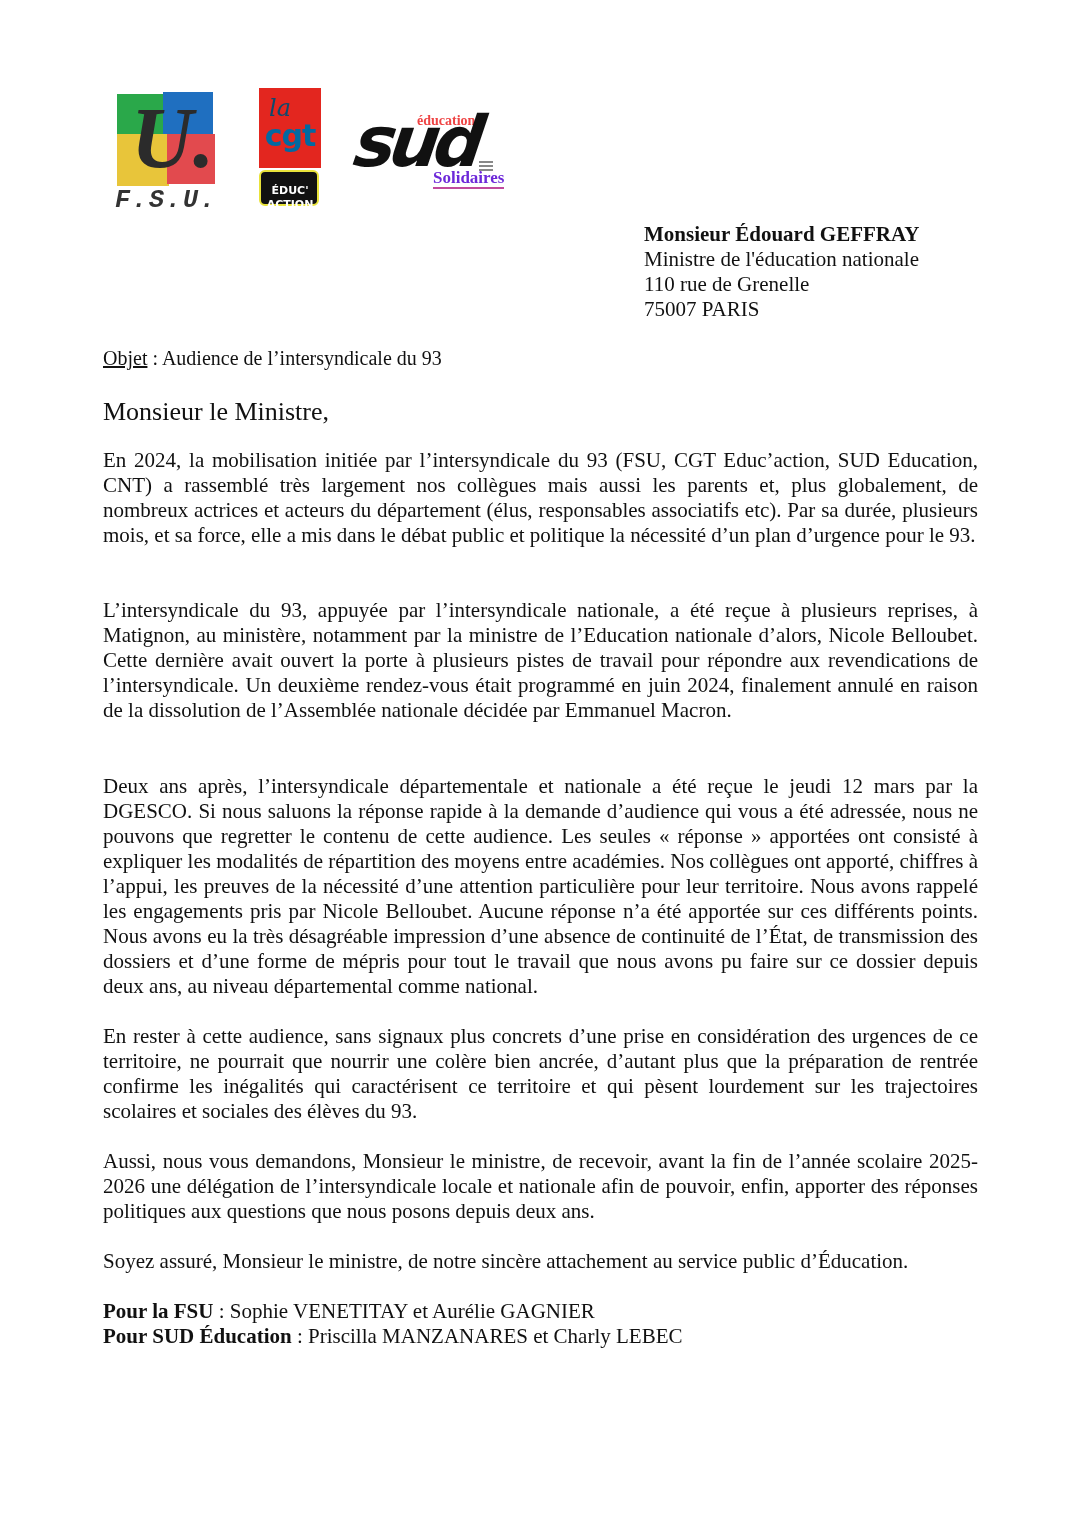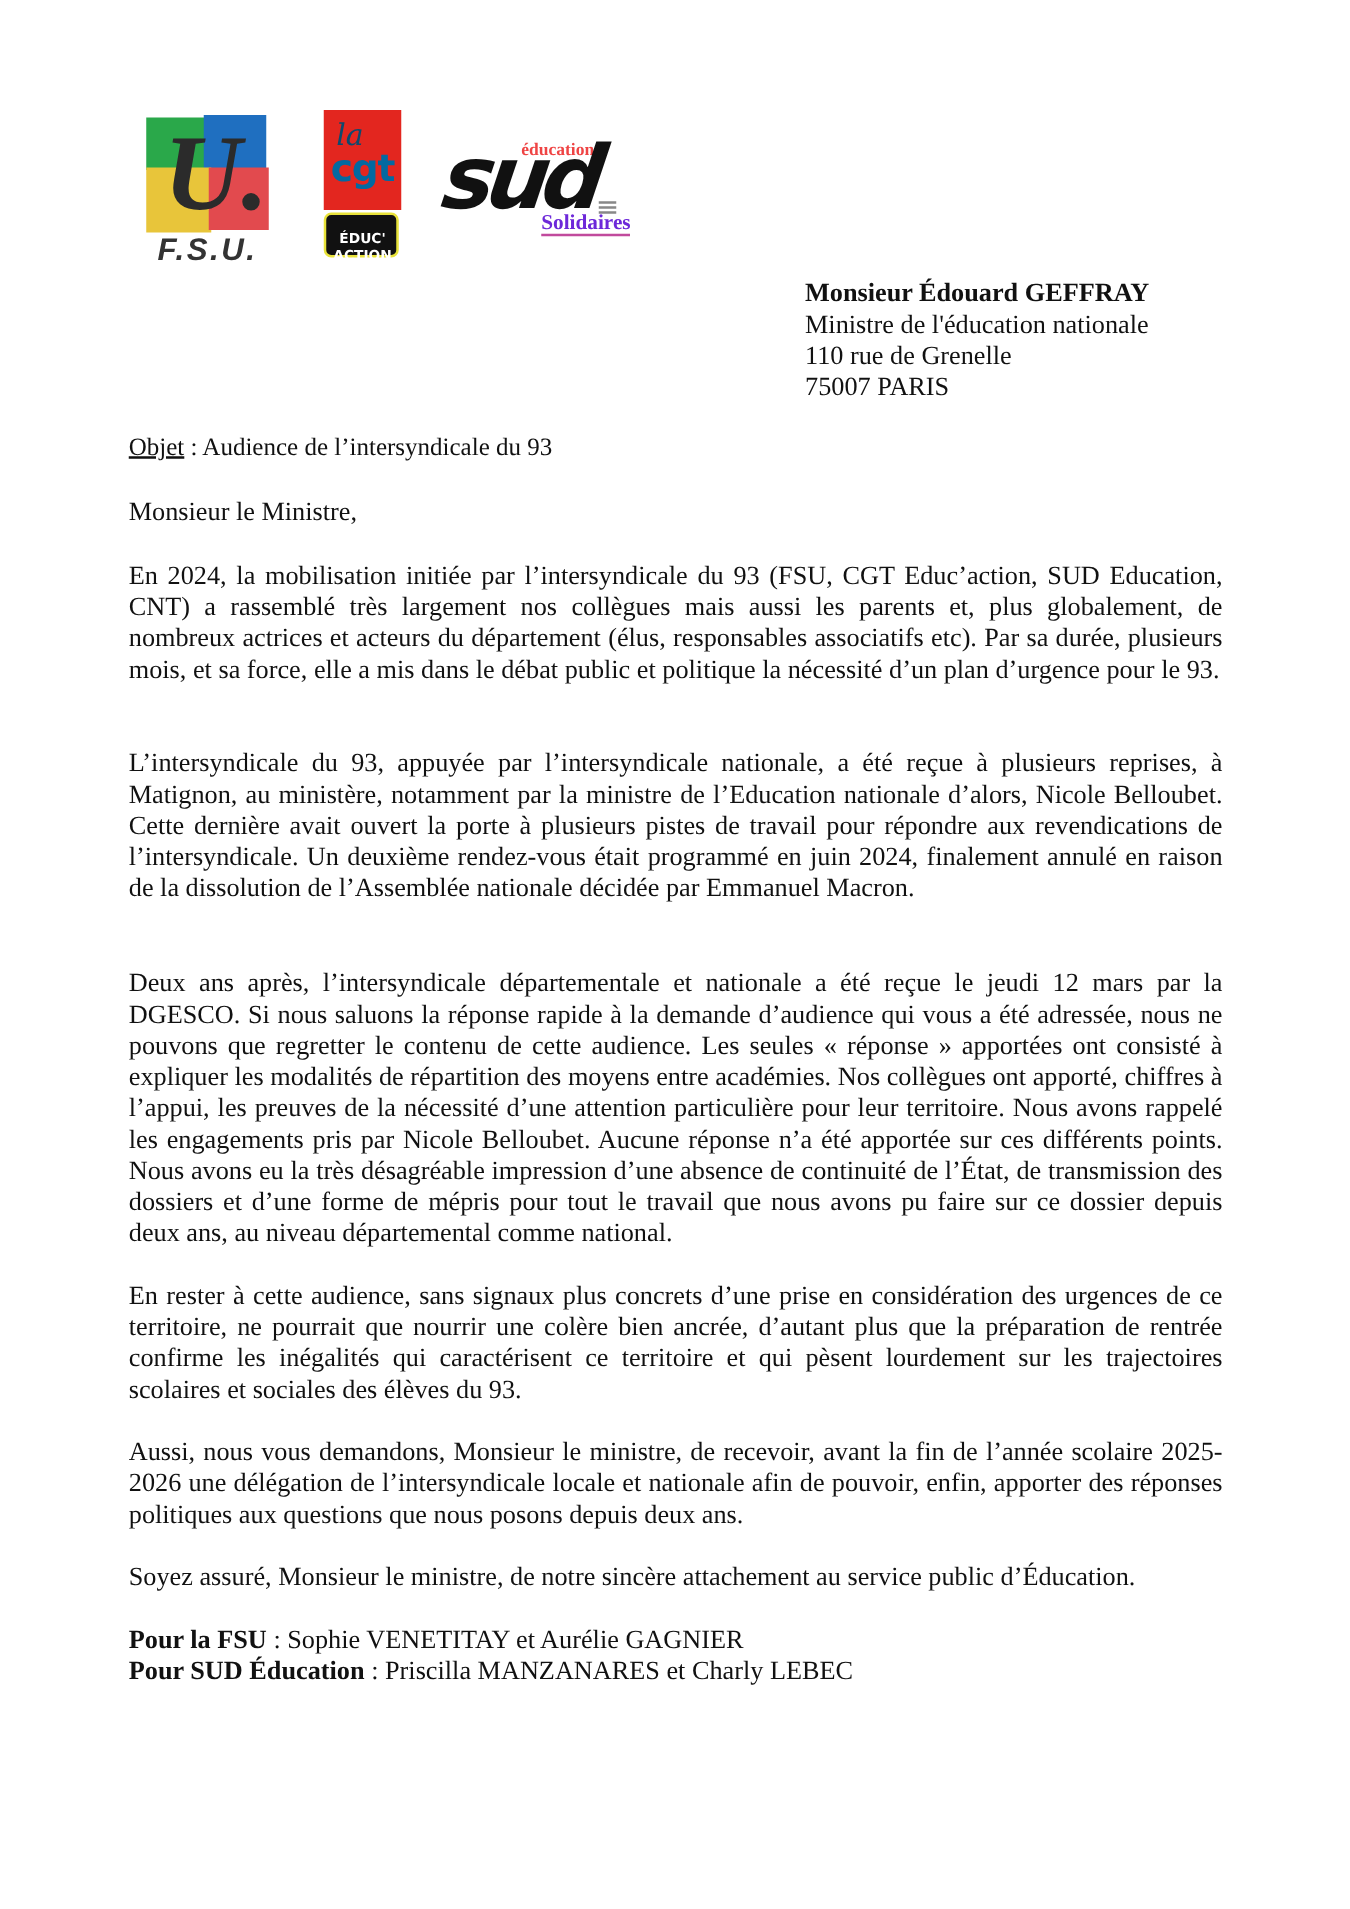--- a/index.html
+++ b/index.html
@@ -10,21 +10,21 @@
     .fsu { position: absolute; left: 0; top: 2px; width: 106px; height: 125px; }
     .fsu .q { position: absolute; }
     .fsu .green { left: 4px; top: 4px; width: 48px; height: 42px; background: #2aa84a; }
     .fsu .blue { left: 50px; top: 2px; width: 50px; height: 44px; background: #1f6fc0; }
     .fsu .yellow { left: 4px; top: 44px; width: 52px; height: 52px; background: #e8c53a; }
     .fsu .red { left: 54px; top: 44px; width: 48px; height: 50px; background: #e24a4e; }
     .fsu .u { position: absolute; left: 18px; top: 2px; width: 76px; text-align: center;
               font-family: "Liberation Serif", serif; font-style: italic; font-weight: bold;
               font-size: 86px; line-height: 92px; color: #2b2b2b; }
     .fsu .name { position: absolute; left: 0; top: 96px; width: 106px; text-align: center;
-                 font-family: Liberation Sans, sans-serif; font-style: italic; font-weight: bold;
+                 font-family: Liberation Mono, monospace; font-style: italic; font-weight: bold;
                  font-size: 25px; letter-spacing: 2px; color: #333; }
     
     .cgt { position: absolute; left: 146px; top: 0; width: 62px; height: 122px; }
     .cgt .redbox { position: absolute; left: 0; top: 0; width: 62px; height: 80px; background: #e3261f; }
     .cgt .la { position: absolute; left: 10px; top: 6px; font-family: "DejaVu Serif", serif;
                font-style: italic; font-size: 24px; color: #0c4a6e; }
     .cgt .word { position: absolute; left: 0; top: 30px; width: 62px; text-align: center;
                  font-family: "DejaVu Sans", sans-serif; font-weight: bold; font-size: 30px;
                  color: #0369a1; letter-spacing: -1px; }
     .cgt .blackbox { position: absolute; left: 0; top: 82px; width: 60px; height: 36px; background: #111;
@@ -41,21 +41,21 @@
                 color: #111; transform: skewX(-8deg); }
     .sud .solid { position: absolute; left: 78px; top: 76px; font-family: "Liberation Serif", serif;
                   font-weight: bold; font-size: 17px; color: #6d28d9; border-bottom: 2px solid #c14a9d; line-height: 18px; }
     .sud .tiny { position: absolute; left: 124px; top: 68px; width: 14px; }
     .sud .tiny span { display: block; height: 2px; margin-bottom: 2px; background: #888; }
 
     .recipient { position: absolute; left: 644px; top: 222px; font-size: 21px; line-height: 25px; }
     .recipient .name { font-weight: bold; }
     .subject { position: absolute; left: 103px; top: 347px; font-size: 20px; font-weight: normal; }
     .subject .label { text-decoration: underline; }
-    .salutation { position: absolute; left: 103px; top: 397px; font-size: 21px; }
+    .salutation { position: absolute; left: 103px; top: 397px; font-size: 26px; }
     .para { position: absolute; left: 103px; width: 875px; font-size: 21px; line-height: 25px;
             text-align: justify; font-family: "Liberation Serif", serif; }
     .p1 { top: 448px; }
     .p2 { top: 598px; }
     .p3 { top: 774px; }
     .p4 { top: 1024px; }
     .p5 { top: 1149px; }
     .closing { position: absolute; left: 103px; top: 1249px; font-size: 21px; }
     .signatures { position: absolute; left: 103px; top: 1299px; font-size: 21px; line-height: 25px; }
     .signatures .org { font-weight: bold; }

